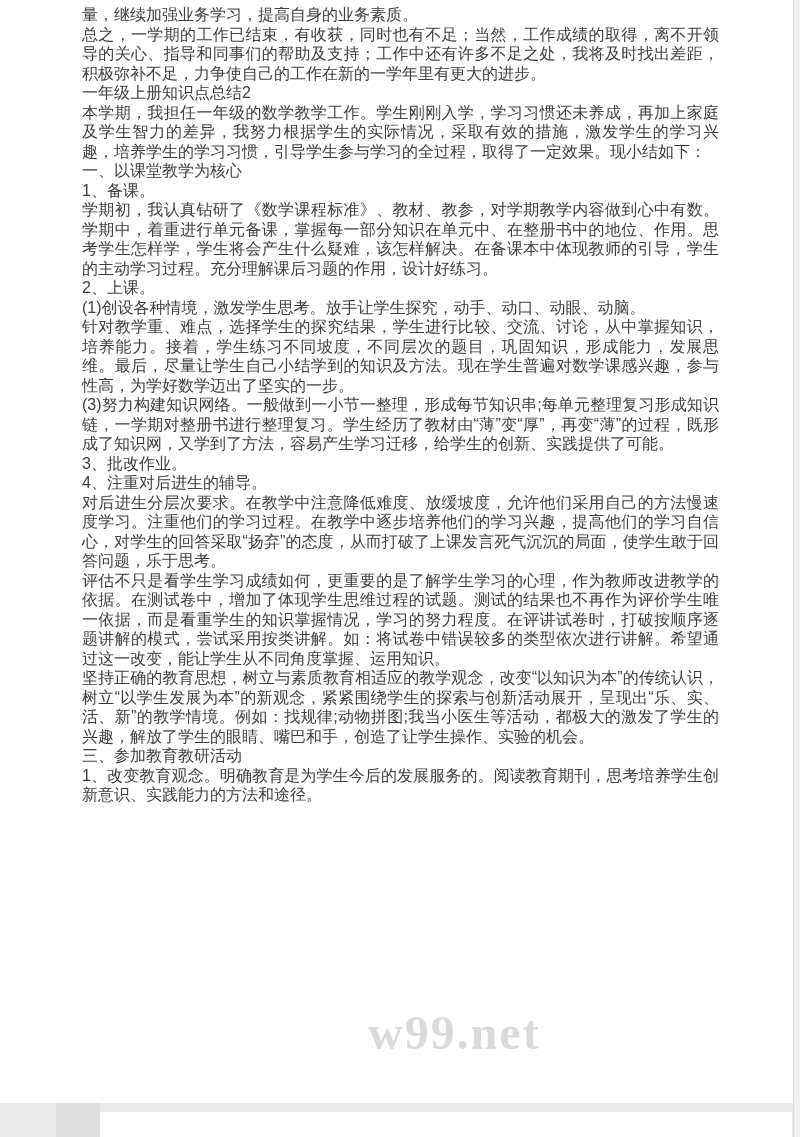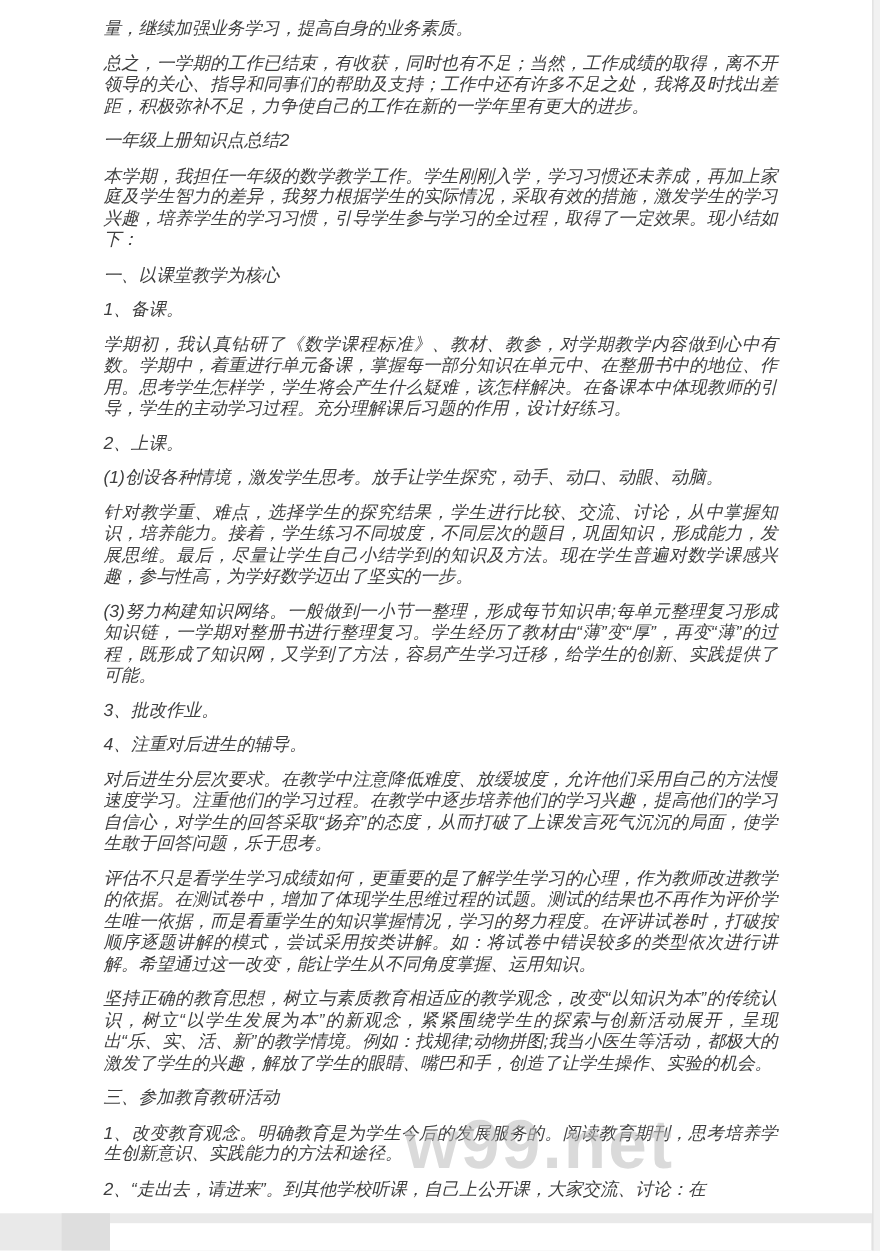--- a/index.html
+++ b/index.html
@@ -20,35 +20,34 @@
     top: 5px;
     left: 82px;
     width: 637px;
     color: #3e3e3e;
     font-size: 16px;
     line-height: 19.5px;
     text-align: justify;
     z-index: 2;
   }
   .content p {
-    margin: 12px;
+    margin: 0;
     word-break: break-all;
-    font-style: italic;
   }
   .watermark {
     position: absolute;
     left: 368px;
     top: 1005px;
-    font-size: 63px;
+    font-size: 48px;
     font-weight: bold;
     color: #bdbdbd;
     opacity: 0.55;
     letter-spacing: 2px;
     z-index: 5;
-    font-family: Liberation Sans, sans-serif;
+    font-family: Liberation Serif, serif;
     pointer-events: none;
     white-space: nowrap;
   }
   .footer-band {
     position: absolute;
     left: 0;
     right: 0;
     bottom: 0;
     height: 34px;
     background: #e9e9e9;
@@ -98,21 +97,20 @@
     <p>(1)创设各种情境，激发学生思考。放手让学生探究，动手、动口、动眼、动脑。</p>
     <p>针对教学重、难点，选择学生的探究结果，学生进行比较、交流、讨论，从中掌握知识，培养能力。接着，学生练习不同坡度，不同层次的题目，巩固知识，形成能力，发展思维。最后，尽量让学生自己小结学到的知识及方法。现在学生普遍对数学课感兴趣，参与性高，为学好数学迈出了坚实的一步。</p>
     <p>(3)努力构建知识网络。一般做到一小节一整理，形成每节知识串;每单元整理复习形成知识链，一学期对整册书进行整理复习。学生经历了教材由“薄”变“厚”，再变“薄”的过程，既形成了知识网，又学到了方法，容易产生学习迁移，给学生的创新、实践提供了可能。</p>
     <p>3、批改作业。</p>
     <p>4、注重对后进生的辅导。</p>
     <p>对后进生分层次要求。在教学中注意降低难度、放缓坡度，允许他们采用自己的方法慢速度学习。注重他们的学习过程。在教学中逐步培养他们的学习兴趣，提高他们的学习自信心，对学生的回答采取“扬弃”的态度，从而打破了上课发言死气沉沉的局面，使学生敢于回答问题，乐于思考。</p>
     <p>评估不只是看学生学习成绩如何，更重要的是了解学生学习的心理，作为教师改进教学的依据。在测试卷中，增加了体现学生思维过程的试题。测试的结果也不再作为评价学生唯一依据，而是看重学生的知识掌握情况，学习的努力程度。在评讲试卷时，打破按顺序逐题讲解的模式，尝试采用按类讲解。如：将试卷中错误较多的类型依次进行讲解。希望通过这一改变，能让学生从不同角度掌握、运用知识。</p>
     <p>坚持正确的教育思想，树立与素质教育相适应的教学观念，改变“以知识为本”的传统认识，树立“以学生发展为本”的新观念，紧紧围绕学生的探索与创新活动展开，呈现出“乐、实、活、新”的教学情境。例如：找规律;动物拼图;我当小医生等活动，都极大的激发了学生的兴趣，解放了学生的眼睛、嘴巴和手，创造了让学生操作、实验的机会。</p>
     <p>三、参加教育教研活动</p>
     <p>1、改变教育观念。明确教育是为学生今后的发展服务的。阅读教育期刊，思考培养学生创新意识、实践能力的方法和途径。</p>
-    <p>2、“走出去，请进来”。到其他学校听课，自己上公开课，大家交流、讨论：在</p>
   </div>
 
   <div class="watermark">w99.net</div>
 
   <div class="footer-band">
     <div class="footer-tab"></div>
     <div class="footer-box"></div>
   </div>
 
   <div class="right-edge"></div>

